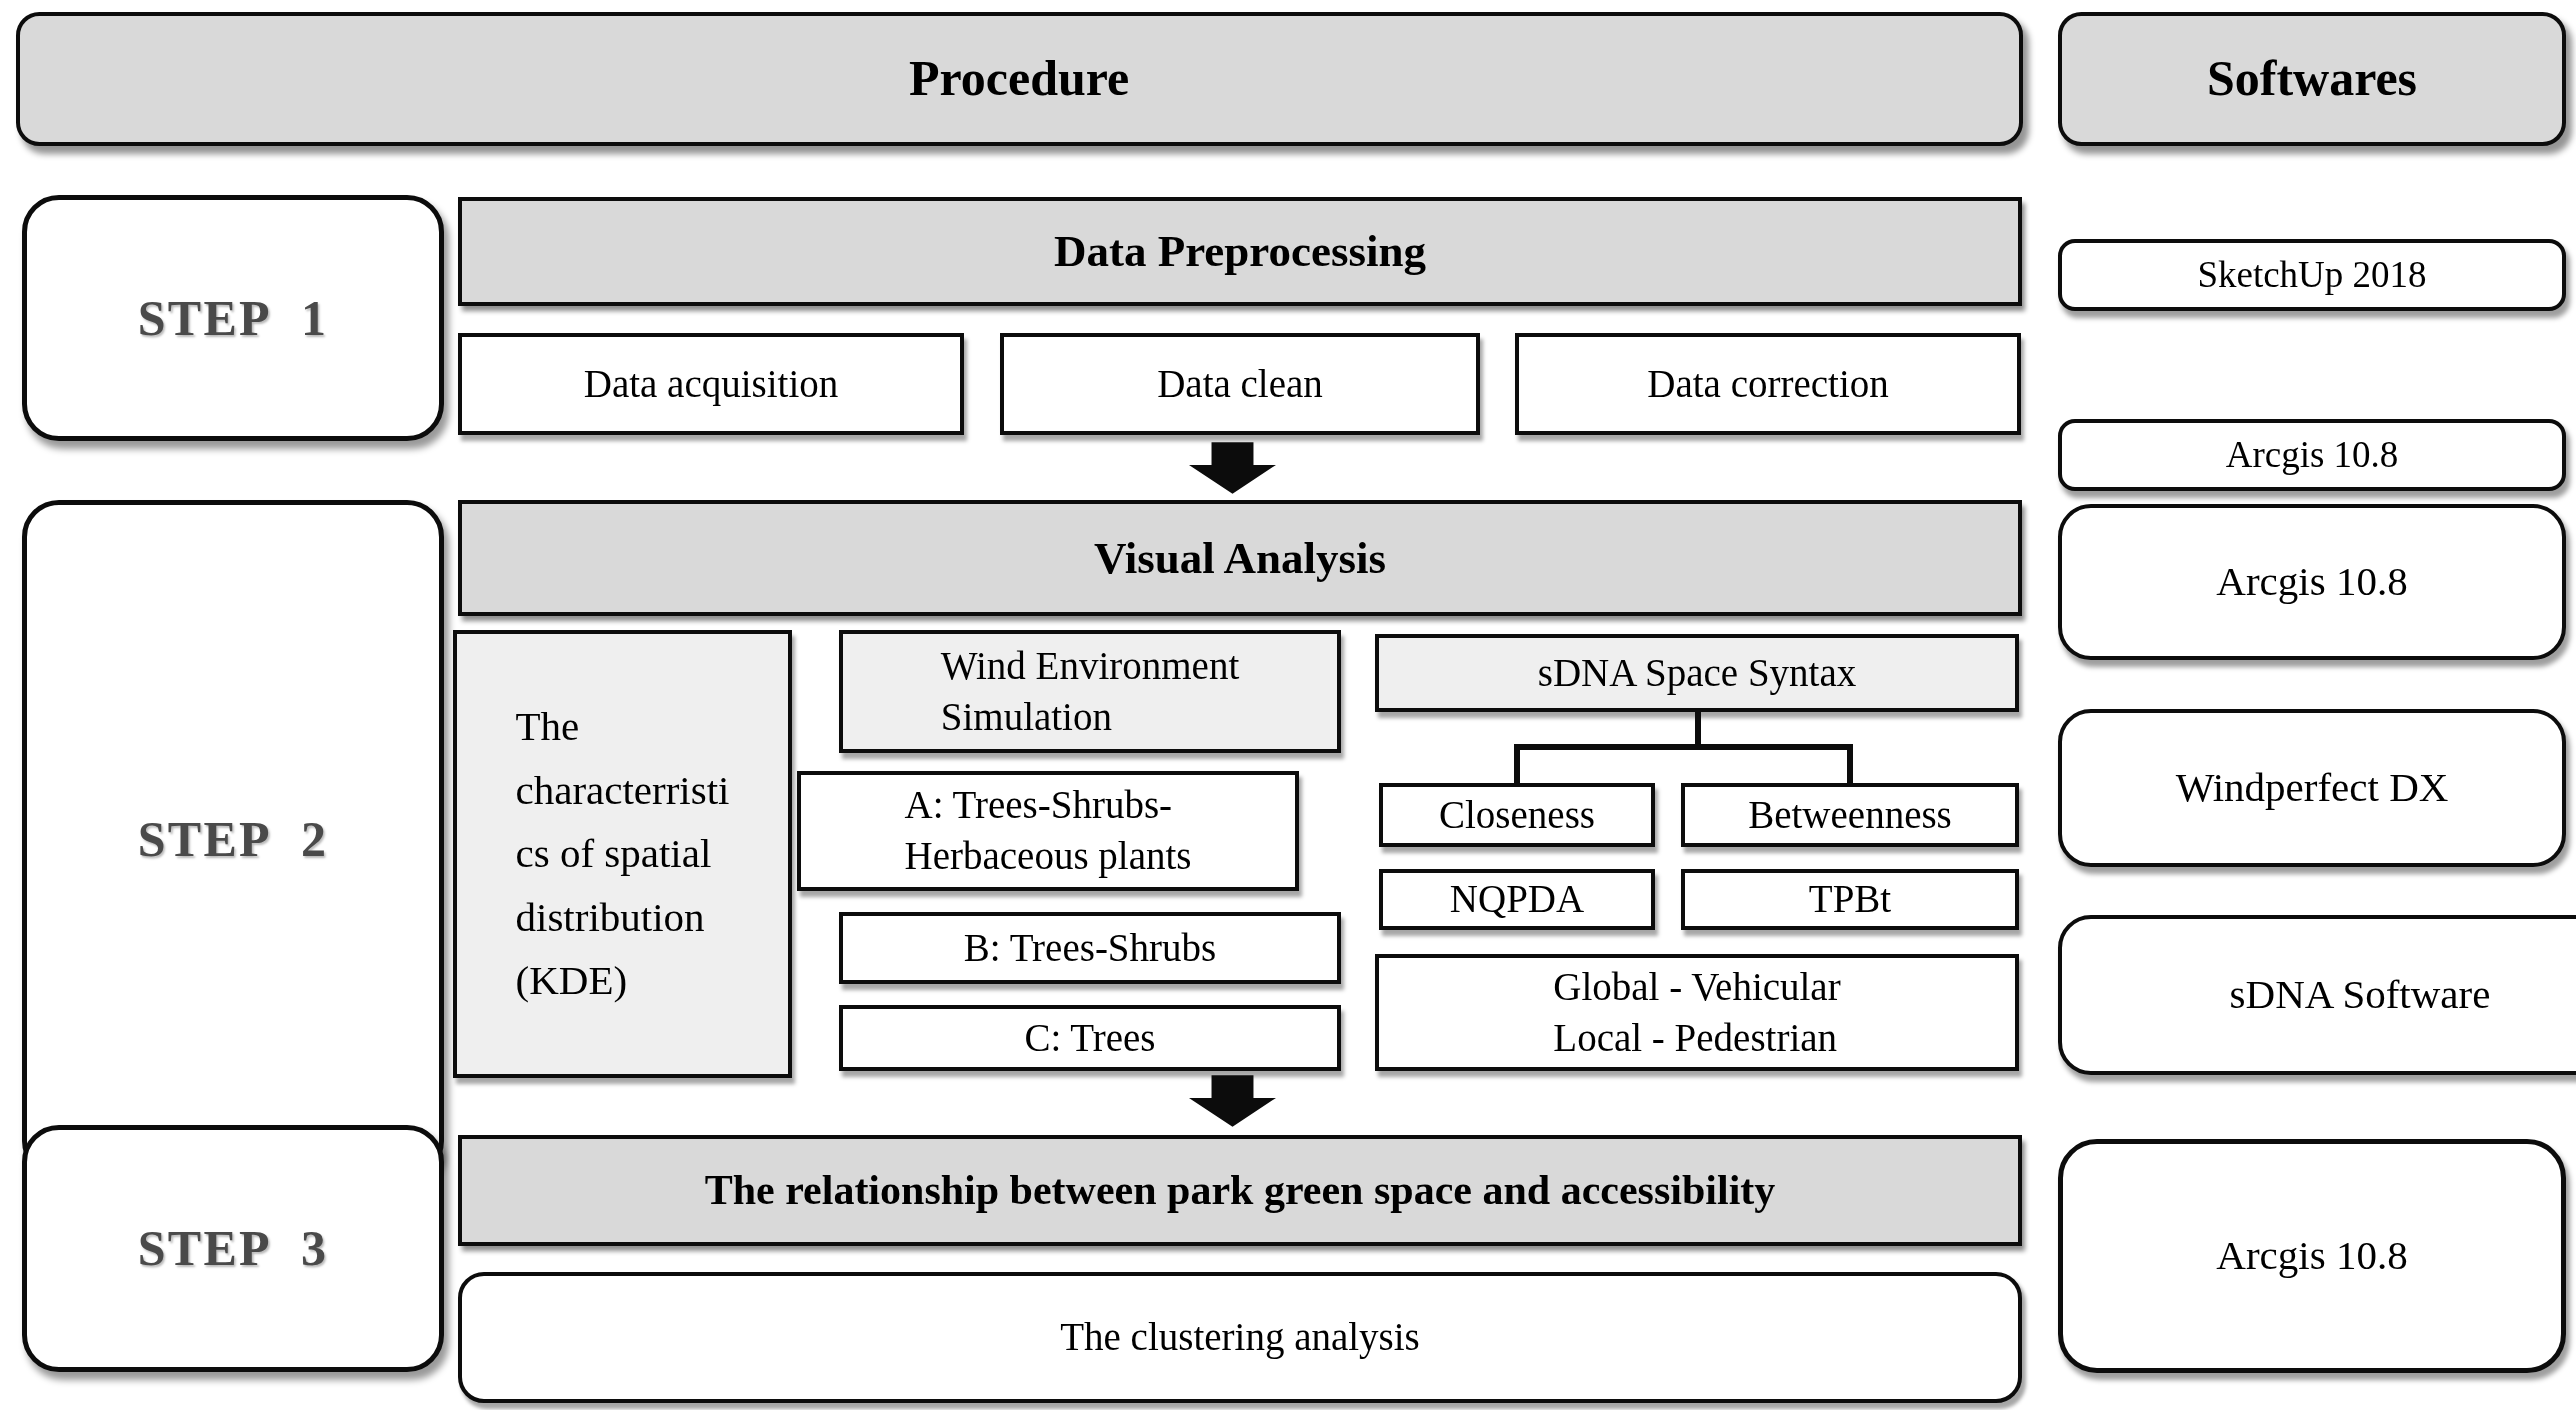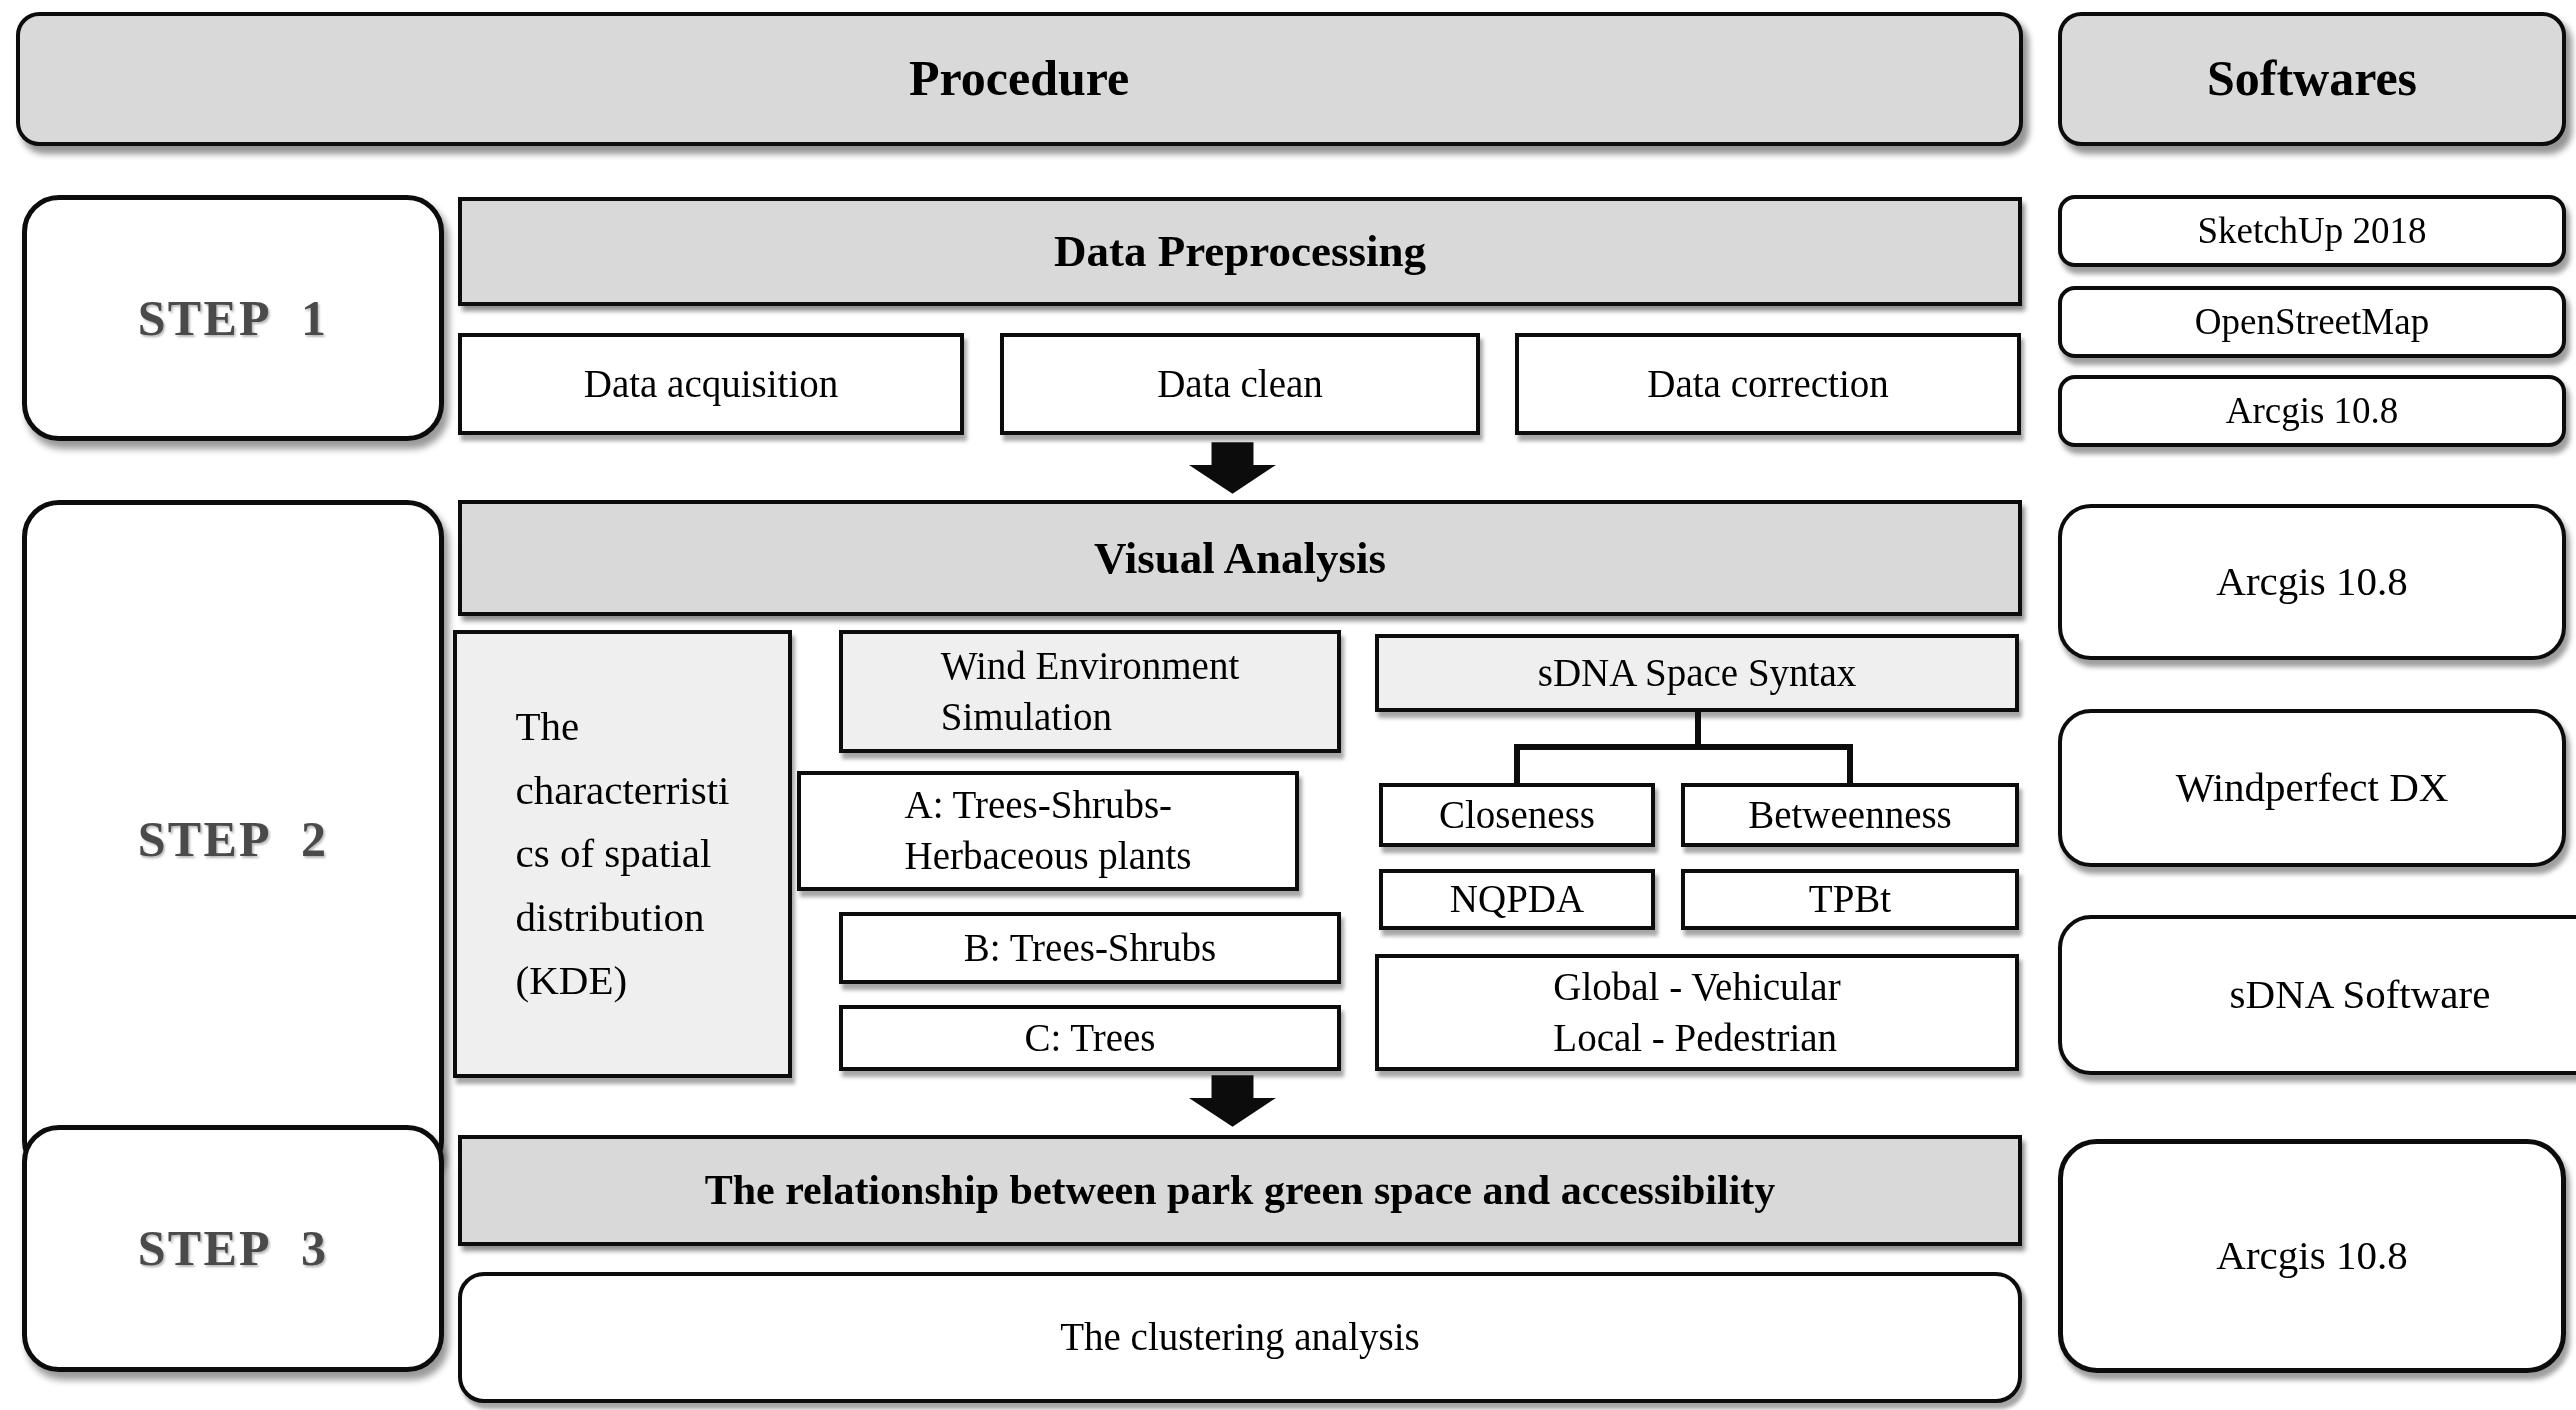--- a/index.html
+++ b/index.html
@@ -59,20 +59,21 @@
     font-size:39px;
   }
   .light{ background:#efefef; }
   
   .soft-sm{
     background:#ffffff;
     border:4.7px solid #0c0c0c;
     border-radius:17px;
     box-shadow:3.9px 6.2px 5.5px rgba(0,0,0,0.38);
     font-size:37px;
+    margin-top:44px;
   }
   .soft-md{
     background:#ffffff;
     border:4.7px solid #0c0c0c;
     border-radius:33px;
     box-shadow:3.9px 6.2px 5.5px rgba(0,0,0,0.38);
     font-size:41px;
   }
   .soft-lg{
     background:#ffffff;
@@ -113,23 +114,20 @@
   <div class="abs rect" style="left:1000px;top:333px;width:480px;height:102px;">
     <span>Data clean</span>
   </div>
   <div class="abs rect" style="left:1515px;top:333px;width:506px;height:102px;">
     <span>Data correction</span>
   </div>
 
   <div class="abs soft-sm" style="left:2058px;top:195px;width:508px;height:72px;">
     <span>SketchUp 2018</span>
   </div>
-  <div class="abs soft-sm" style="left:2058px;top:286px;width:508px;height:72px;">
-    <span>OpenStreetMap</span>
-  </div>
   <div class="abs soft-sm" style="left:2058px;top:375px;width:508px;height:72px;">
     <span>Arcgis 10.8</span>
   </div>
 
   <div class="arrow" style="left:1189px;top:442px;">
     <svg width="87" height="52" viewBox="0 0 112 66">
       <polygon points="29,0 83,0 83,29 112,29 56,66 0,29 29,29" fill="#0c0c0c"></polygon>
     </svg>
   </div>
 

